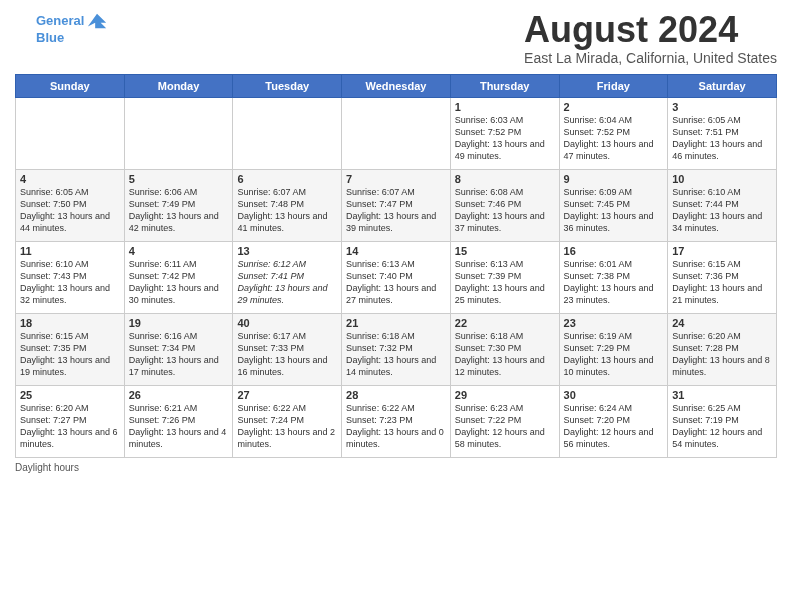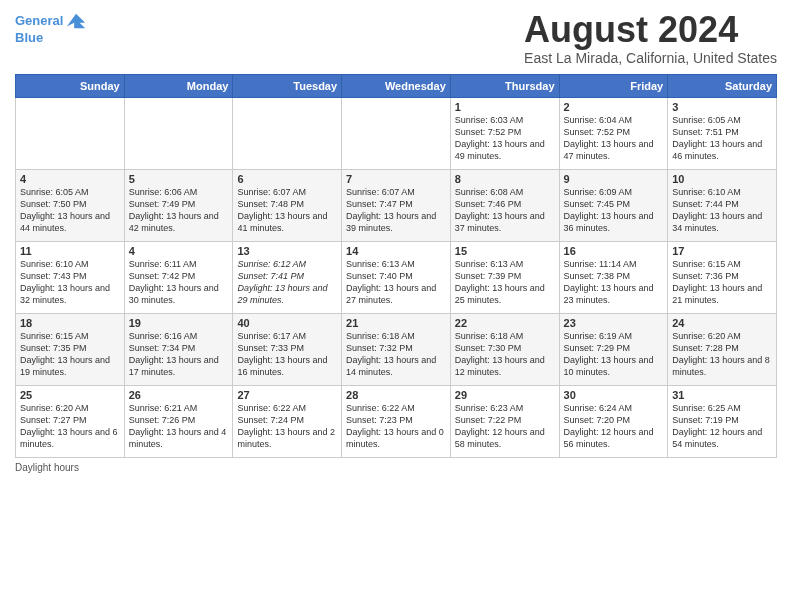--- a/index.html
+++ b/index.html
@@ -18,20 +18,21 @@
     .header {
       display: flex;
       align-items: flex-start;
       justify-content: space-between;
       margin-bottom: 8px;
     }
     .logo {
       display: flex;
       align-items: center;
       gap: 0;
+      margin-left: 21px;
     }
     .logo-text {
       font-size: 13px;
       font-weight: bold;
       color: #333;
       line-height: 1.2;
     }
     .logo-text span {
       color: #4a90d9;
     }
@@ -55,21 +56,21 @@
     }
     .calendar {
       width: 100%;
       border-collapse: collapse;
       font-size: 10px;
     }
     .calendar th {
       background-color: #4472c4;
       color: #fff;
       padding: 5px 4px;
-      text-align: right;
+      text-align: center;
       font-size: 11px;
       font-weight: bold;
       border: 1px solid #3060b0;
     }
     .calendar td {
       border: 1px solid #ccc;
       vertical-align: top;
       padding: 3px 4px;
       width: calc(100%/7);
       min-height: 72px;
@@ -232,21 +233,21 @@
 Daylight: 13 hours and 27 minutes.</div>
           </td>
           <td>
             <span class="day-number">15</span>
             <div class="day-info" style="white-space: pre-line;">Sunrise: 6:13 AM
 Sunset: 7:39 PM
 Daylight: 13 hours and 25 minutes.</div>
           </td>
           <td>
             <span class="day-number">16</span>
-            <div class="day-info" style="white-space: pre-line;">Sunrise: 11:14 AM
+            <div class="day-info" style="white-space: pre-line;">Sunrise: 6:01 AM
 Sunset: 7:38 PM
 Daylight: 13 hours and 23 minutes.</div>
           </td>
           <td>
             <span class="day-number">17</span>
             <div class="day-info" style="white-space: pre-line;">Sunrise: 6:15 AM
 Sunset: 7:36 PM
 Daylight: 13 hours and 21 minutes.</div>
           </td>
         </tr>

